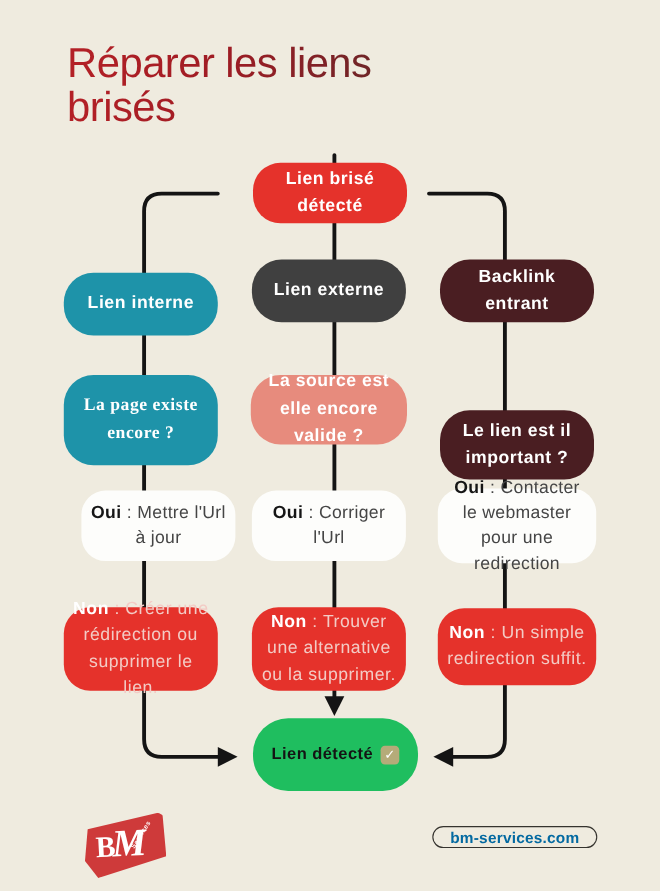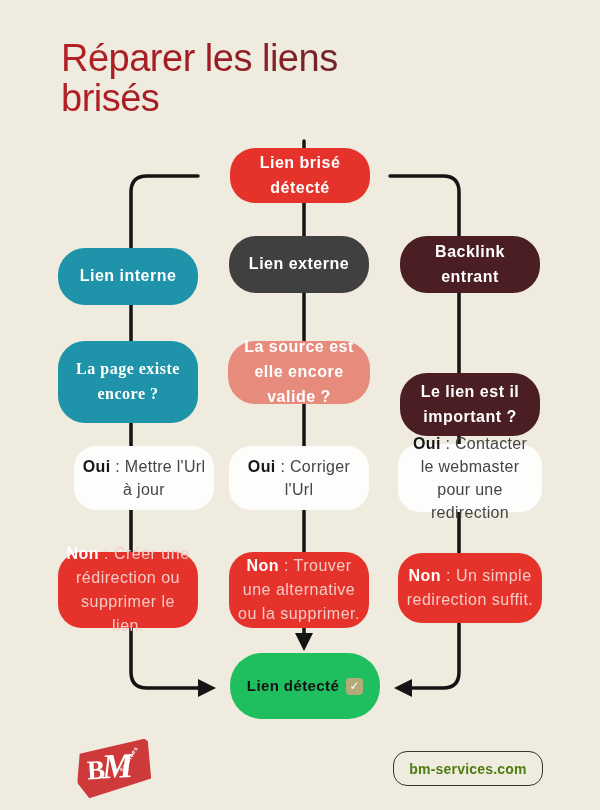--- a/index.html
+++ b/index.html
@@ -56,24 +56,24 @@
     position:absolute;left:10px;top:6px;color:#fff;
     font-family:"Liberation Serif","DejaVu Serif",serif;font-weight:bold;
   }
   .logo .b{font-size:27px;}
   .logo .m{font-size:35px;font-style:italic;margin-left:-3px;}
   .logo .sub{
     position:absolute;right:7px;top:16px;color:#fff;font-size:6px;
     letter-spacing:0.5px;transform:rotate(-55deg);font-weight:bold;
   }
   .site-pill{
-    position:absolute;left:393px;top:751px;width:150px;height:35px;
+    position:absolute;left:393px;top:751px;width:150px;height:20px;
     border:1.5px solid #35332e;border-radius:14px;box-sizing:border-box;
     display:flex;align-items:center;justify-content:center;
-    font-weight:bold;font-size:14px;letter-spacing:0.2px;color:#4d7c0f;
+    font-weight:bold;font-size:14px;letter-spacing:0.2px;color:#0369a1;
     text-decoration:none;cursor:pointer;background:transparent;
   }
 </style>
 </head>
 <body>
 
 <div class="canvas">
 
   <div class="title">
     <div>Réparer les liens</div>

